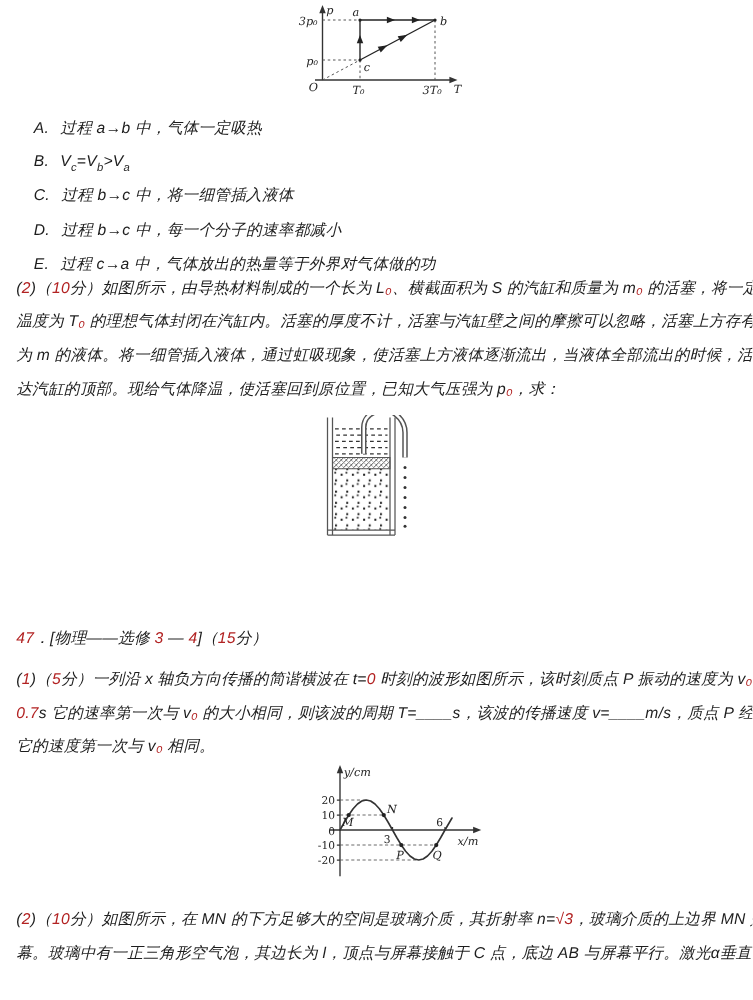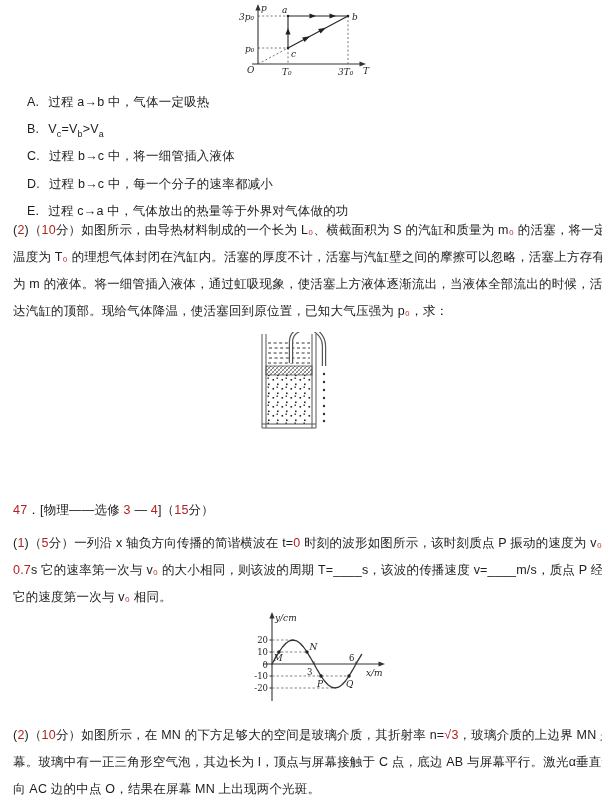--- a/index.html
+++ b/index.html
@@ -1,18 +1,18 @@
 <!DOCTYPE html>
 <html><head>
 <meta charset="utf-8">
 <style>
   html,body{margin:0;padding:0;background:#fff;}
   #page{position:relative;width:602px;height:800px;background:#fff;overflow:hidden;
         font-family:"Liberation Sans","DejaVu Sans",sans-serif;font-size:12.5px;color:#1d1d1d;}
-  .ln{position:absolute;white-space:pre;letter-spacing:.2px;line-height:16px;}
+  .ln{position:absolute;white-space:pre;letter-spacing:.2px;line-height:16px;font-style:italic;}
   .okey{display:inline-block;margin-right:9px;}
   .num{color:#b22222;}
   sub{font-size:9px;line-height:0;}
   .fig{position:absolute;}
   svg text{font-family:"DejaVu Serif","Liberation Serif",serif;font-size:9px;font-style:italic;fill:#222;}
   svg .upright{font-style:normal;font-size:8.5px;}
 </style>
 </head>
 <body>
 
@@ -169,15 +169,14 @@
     <text class="upright" x="72.5" y="65.5" text-anchor="end">3</text>
     <text class="upright" x="114.5" y="51.5" text-anchor="end">6</text>
     <text x="33.5" y="51.5">M</text>
     <text x="69.5" y="41">N</text>
     <text x="77" y="78">P</text>
     <text x="106" y="78">Q</text>
   </svg>
 
   <div class="ln" style="left:13px;top:727px">(<span class="num">2</span>)（<span class="num">10</span>分）如图所示，在 MN 的下方足够大的空间是玻璃介质，其折射率 n=<span class="num">√</span><span class="num">3</span>，玻璃介质的上边界 MN 是屏</div>
   <div class="ln" style="left:13px;top:754px">幕。玻璃中有一正三角形空气泡，其边长为 l，顶点与屏幕接触于 C 点，底边 AB 与屏幕平行。激光α垂直于 AB 边射</div>
-  <div class="ln" style="left:13px;top:781px">向 AC 边的中点 O，结果在屏幕 MN 上出现两个光斑。</div>
 
 </div>
 
 </body></html>

